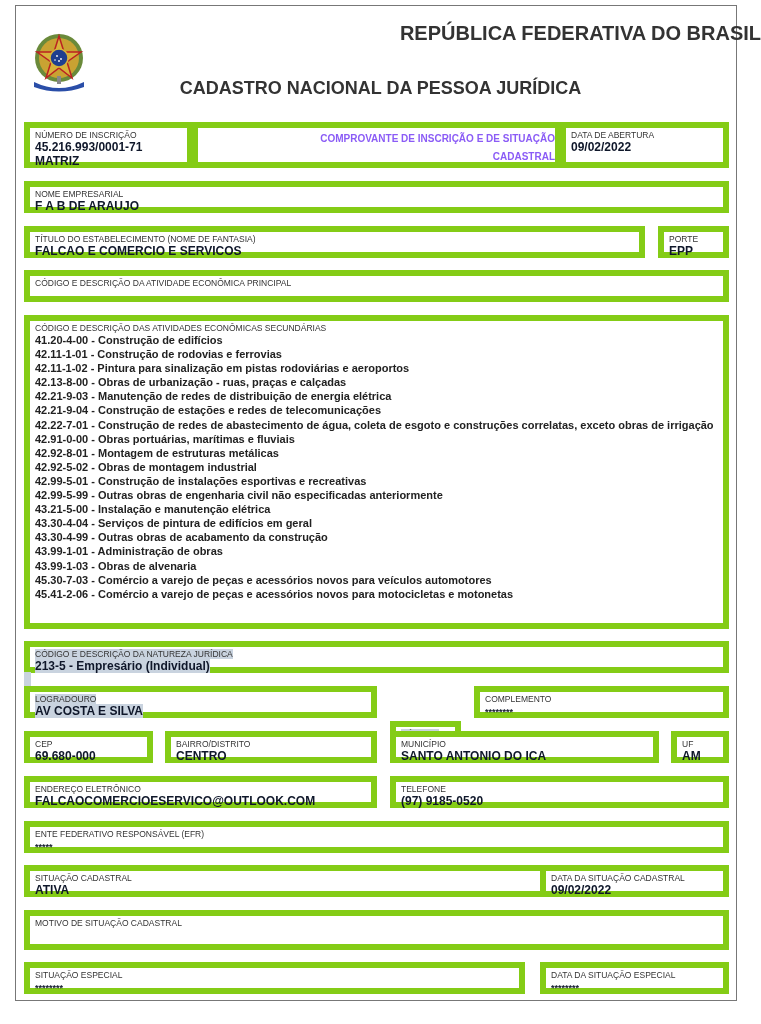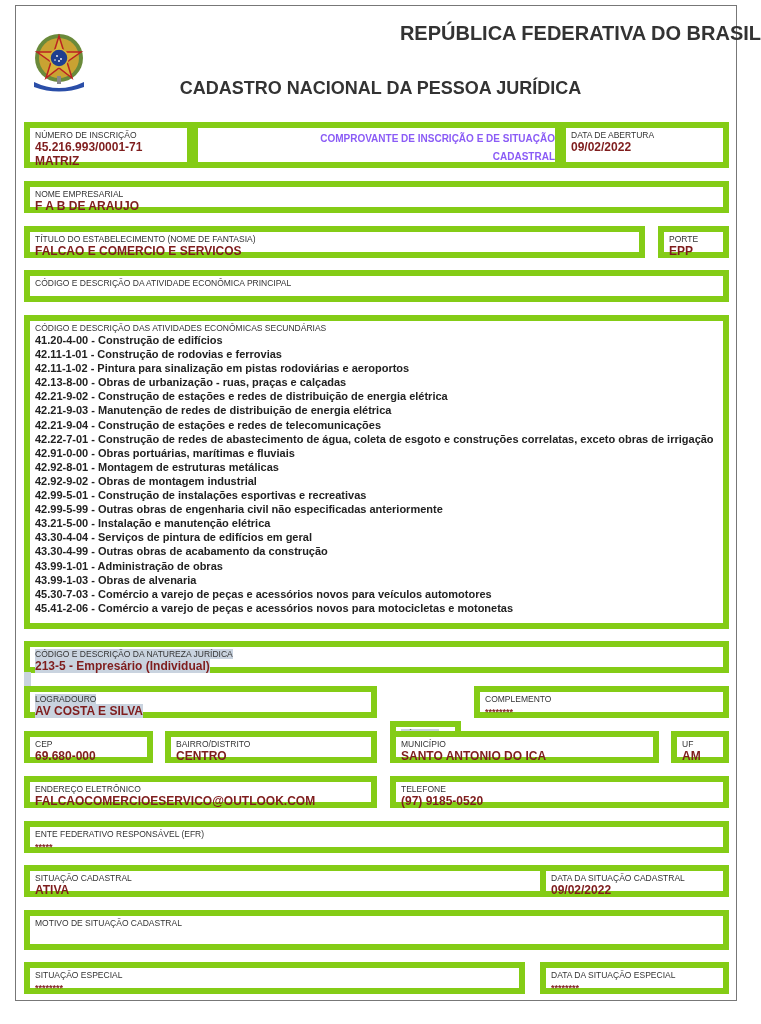--- a/index.html
+++ b/index.html
@@ -3,21 +3,21 @@
 <meta charset="utf-8">
 <style>
   html, body { margin: 0; padding: 0; background: #ffffff; }
   body { width: 761px; height: 1024px; position: relative; overflow: hidden; font-family: "Liberation Sans", sans-serif; color: #222; }
   .frame { position: absolute; left: 15px; top: 5px; width: 722px; height: 996px; border: 1px solid #777; box-sizing: border-box; }
   .emblem { position: absolute; left: 30px; top: 30px; width: 58px; height: 64px; }
   .title1 { position: absolute; left: 0; width: 761px; top: 22px; text-align: right; font-weight: bold; font-size: 20px; color: #333; padding-left: 0; }
   .title2 { position: absolute; left: 0; width: 761px; top: 78px; text-align: center; font-weight: bold; font-size: 18px; color: #333; }
   .box { position: absolute; border: 6px solid #84cc16; box-sizing: border-box; background: #fff; }
   .lbl { position: absolute; left: 5px; top: 2px; font-size: 8.5px; color: #333; text-transform: uppercase; white-space: nowrap; }
-  .val { position: absolute; left: 5px; top: 12px; font-size: 12px; font-weight: bold; color: #7f1d1d; white-space: nowrap; line-height: 14px; }
+  .val { position: absolute; left: 5px; top: 12px; font-size: 12px; font-weight: bold; color: #0f172a; white-space: nowrap; line-height: 14px; }
   .val.small { font-size: 9px; top: 13px; }
   .hl { background: #c9d3df; }
   .center-title { position: absolute; left: 0; right: 0; top: 2px; text-align: right; font-weight: bold; font-size: 10px; line-height: 18px; color: #8b5cf6; }
   .list { position: absolute; left: 5px; top: 12px; right: 5px; font-size: 11px; font-weight: bold; line-height: 14.1px; color: #222; }
   .list div { white-space: normal; }
   .sel-marker { position: absolute; left: 24px; top: 672px; width: 7px; height: 14px; background: #c9d3df; }
 </style>
 </head>
 <body>
 
@@ -73,27 +73,26 @@
   <span class="lbl">CÓDIGO E DESCRIÇÃO DA ATIVIDADE ECONÔMICA PRINCIPAL</span>
 </div>
 
 <div class="box" style="left:24px;top:315px;width:705px;height:314px;">
   <span class="lbl">CÓDIGO E DESCRIÇÃO DAS ATIVIDADES ECONÔMICAS SECUNDÁRIAS</span>
   <div class="list">
     <div>41.20-4-00 - Construção de edifícios</div>
     <div>42.11-1-01 - Construção de rodovias e ferrovias</div>
     <div>42.11-1-02 - Pintura para sinalização em pistas rodoviárias e aeroportos</div>
     <div>42.13-8-00 - Obras de urbanização - ruas, praças e calçadas</div>
-    <div>42.21-9-02 - Construção de estações e redes de distribuição de energia elétrica</div>
     <div>42.21-9-03 - Manutenção de redes de distribuição de energia elétrica</div>
     <div>42.21-9-04 - Construção de estações e redes de telecomunicações</div>
     <div>42.22-7-01 - Construção de redes de abastecimento de água, coleta de esgoto e construções correlatas, exceto obras de irrigação</div>
     <div>42.91-0-00 - Obras portuárias, marítimas e fluviais</div>
     <div>42.92-8-01 - Montagem de estruturas metálicas</div>
-    <div>42.92-9-02 - Obras de montagem industrial</div>
+    <div>42.92-5-02 - Obras de montagem industrial</div>
     <div>42.99-5-01 - Construção de instalações esportivas e recreativas</div>
     <div>42.99-5-99 - Outras obras de engenharia civil não especificadas anteriormente</div>
     <div>43.21-5-00 - Instalação e manutenção elétrica</div>
     <div>43.30-4-04 - Serviços de pintura de edifícios em geral</div>
     <div>43.30-4-99 - Outras obras de acabamento da construção</div>
     <div>43.99-1-01 - Administração de obras</div>
     <div>43.99-1-03 - Obras de alvenaria</div>
     <div>45.30-7-03 - Comércio a varejo de peças e acessórios novos para veículos automotores</div>
     <div>45.41-2-06 - Comércio a varejo de peças e acessórios novos para motocicletas e motonetas</div>
   </div>

